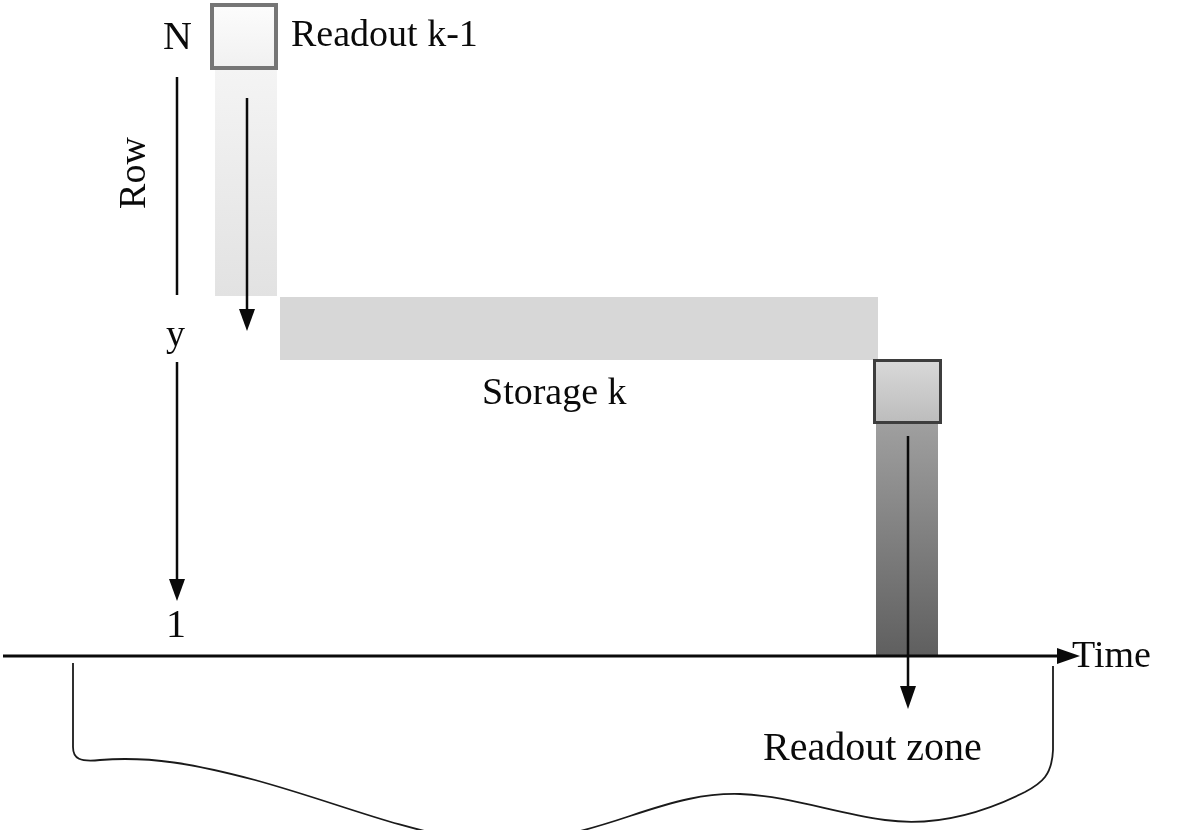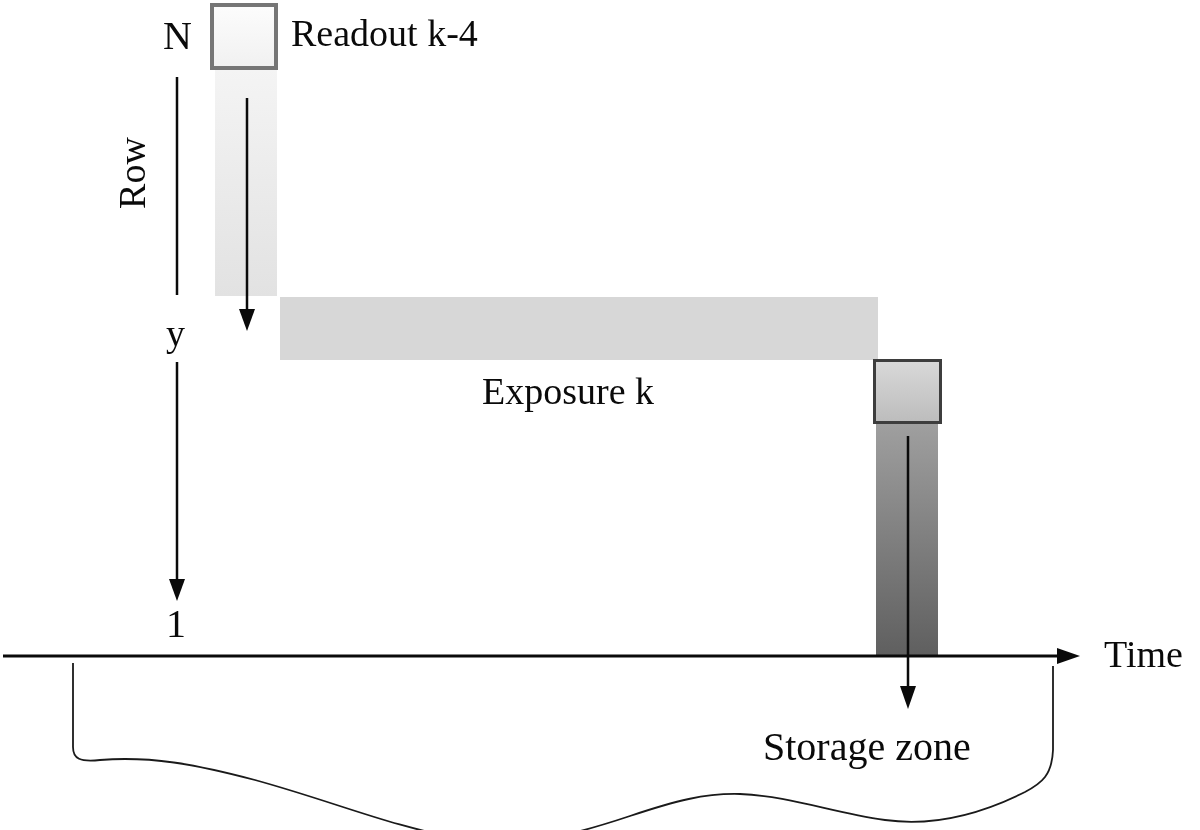--- a/index.html
+++ b/index.html
@@ -93,22 +93,22 @@
   </svg>
 
   <span class="label fs40" style="left:163px; top:16px;">N</span>
 
   <span class="label fs38 row-label">Row</span>
 
   <span class="label fs38" style="left:166px; top:314px;">y</span>
 
   <span class="label fs40" style="left:166px; top:604px;">1</span>
 
-  <span class="label fs38" style="left:291px; top:14px;">Readout k-4</span>
+  <span class="label fs38" style="left:291px; top:14px;">Readout k-1</span>
 
-  <span class="label fs38" style="left:482px; top:372px;">Exposure k</span>
+  <span class="label fs38" style="left:482px; top:372px;">Storage k</span>
 
 
-  <span class="label fs38" style="left:1072px; top:635px;margin-left:32px;">Time</span>
+  <span class="label fs38" style="left:1072px; top:635px;">Time</span>
 
-  <span class="label fs40" style="left:763px; top:727px;">Storage zone</span>
+  <span class="label fs40" style="left:763px; top:727px;">Readout zone</span>
 
 </div>
 
 </body></html>

